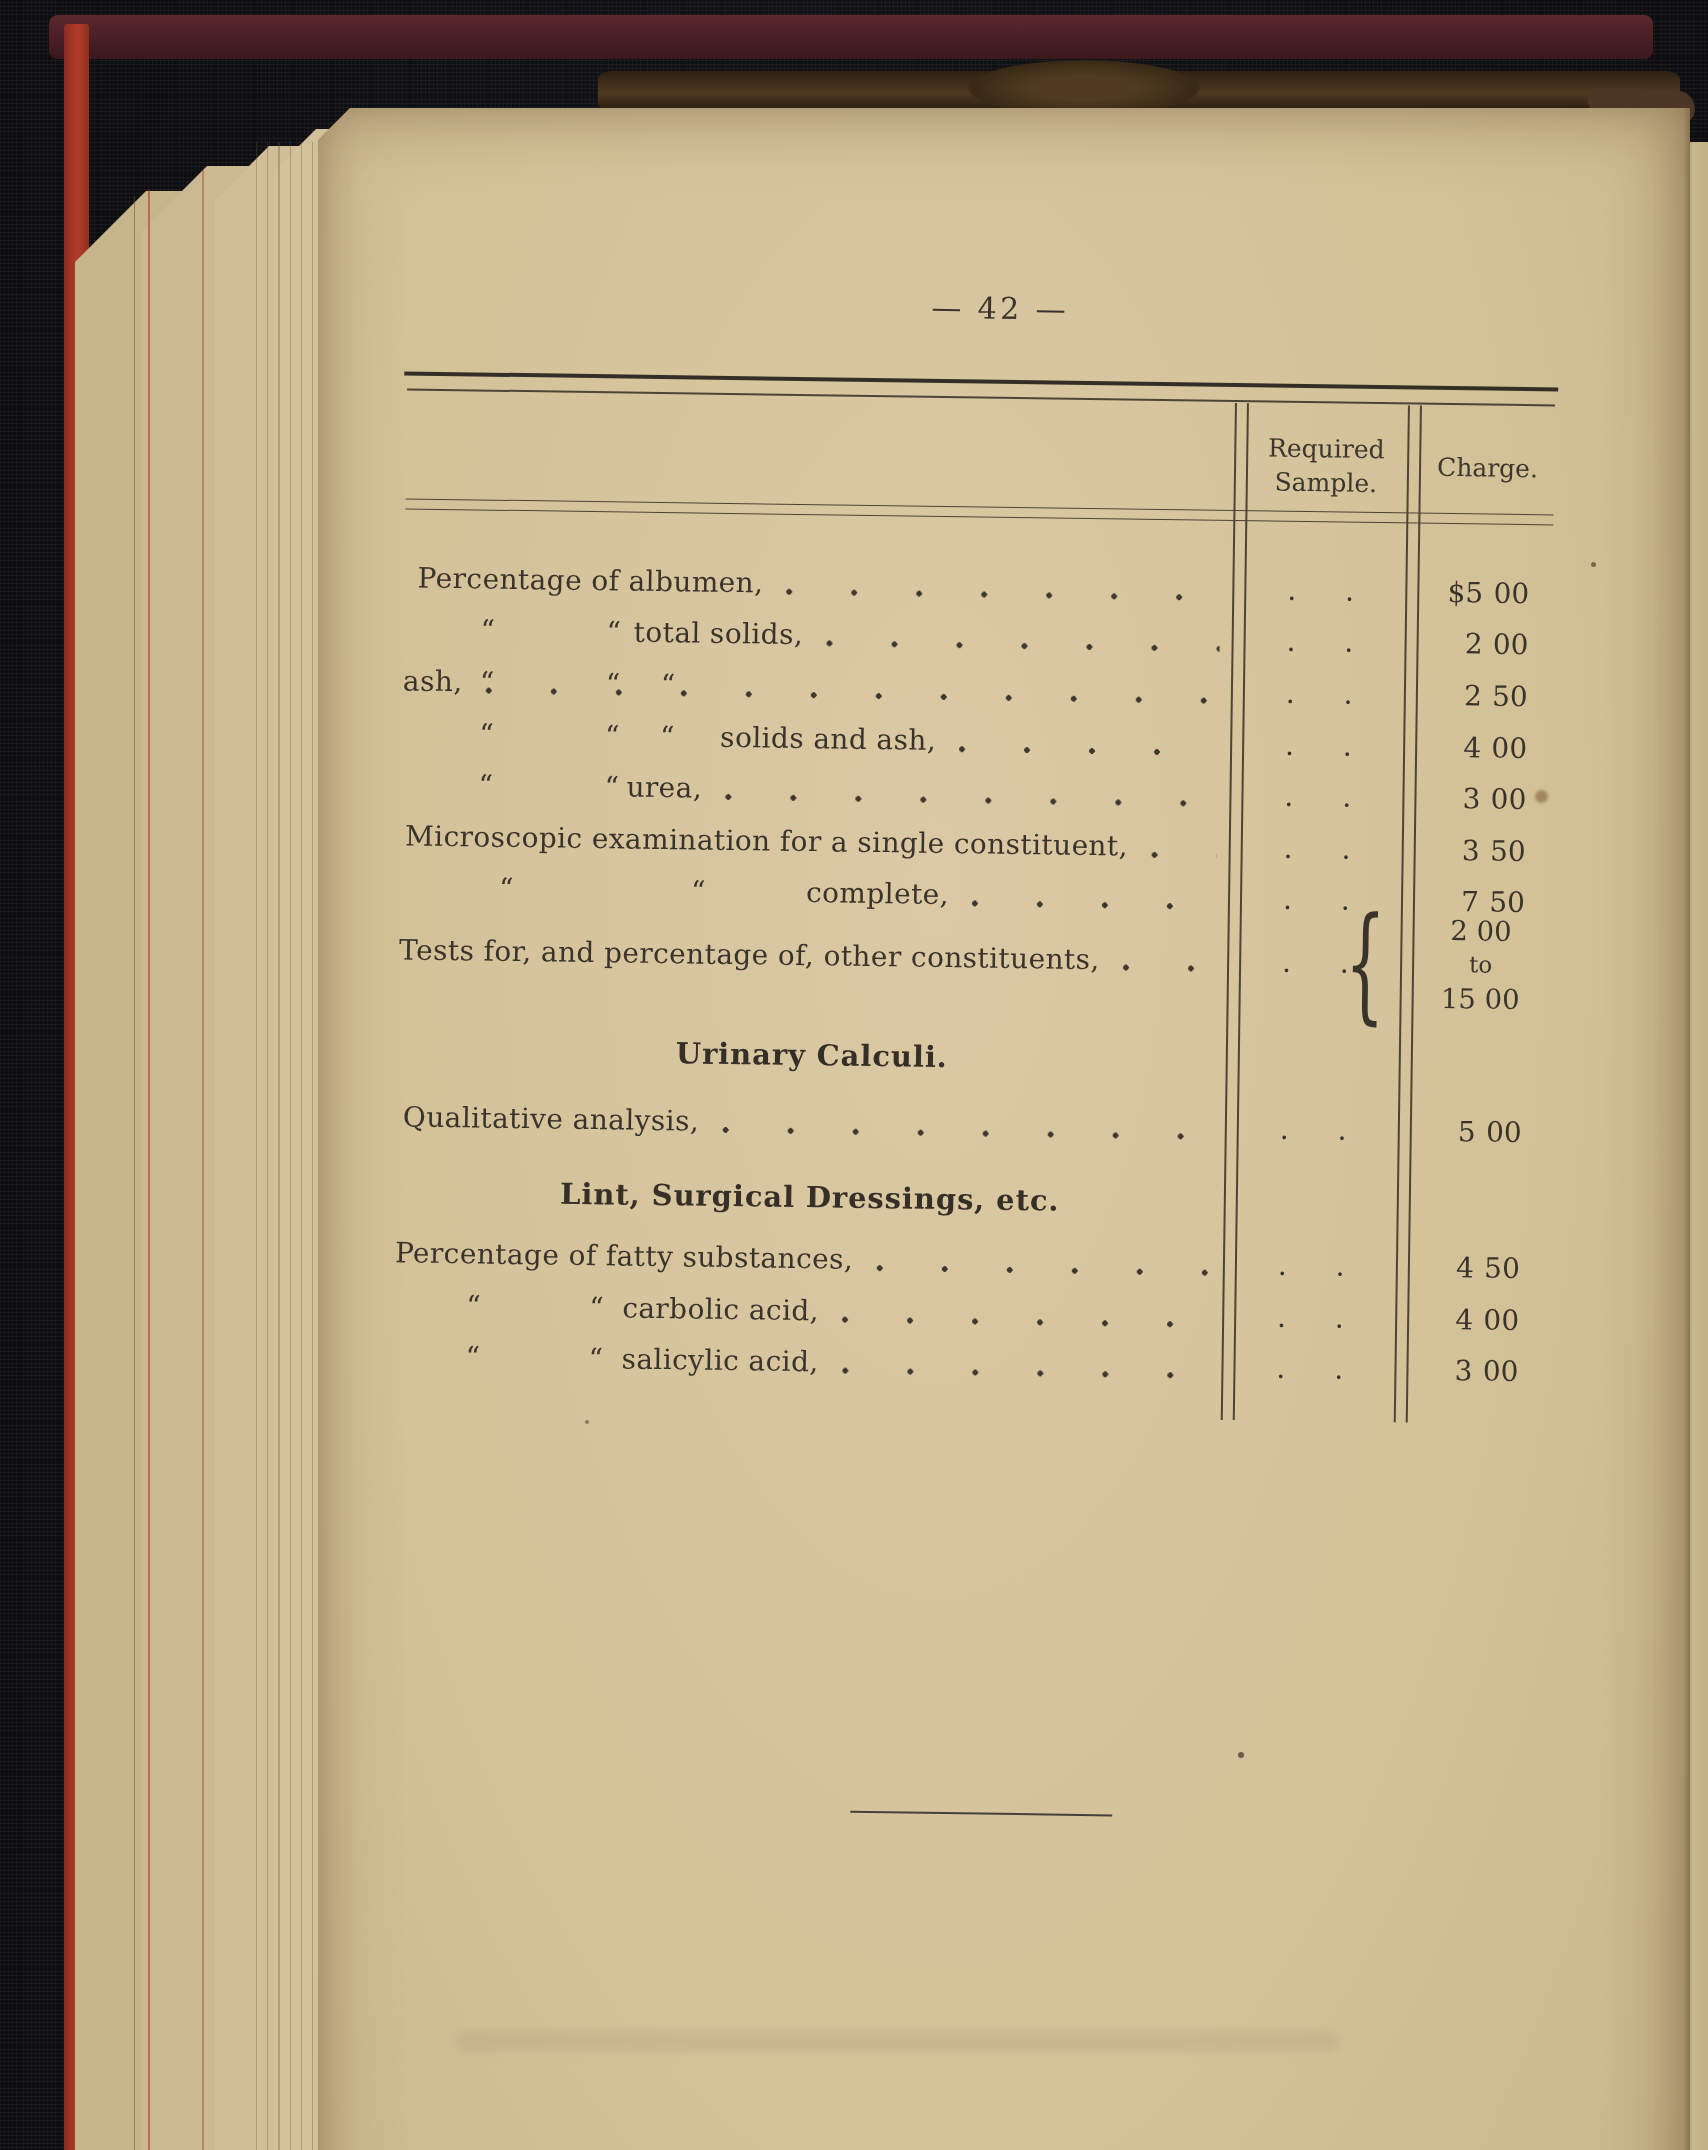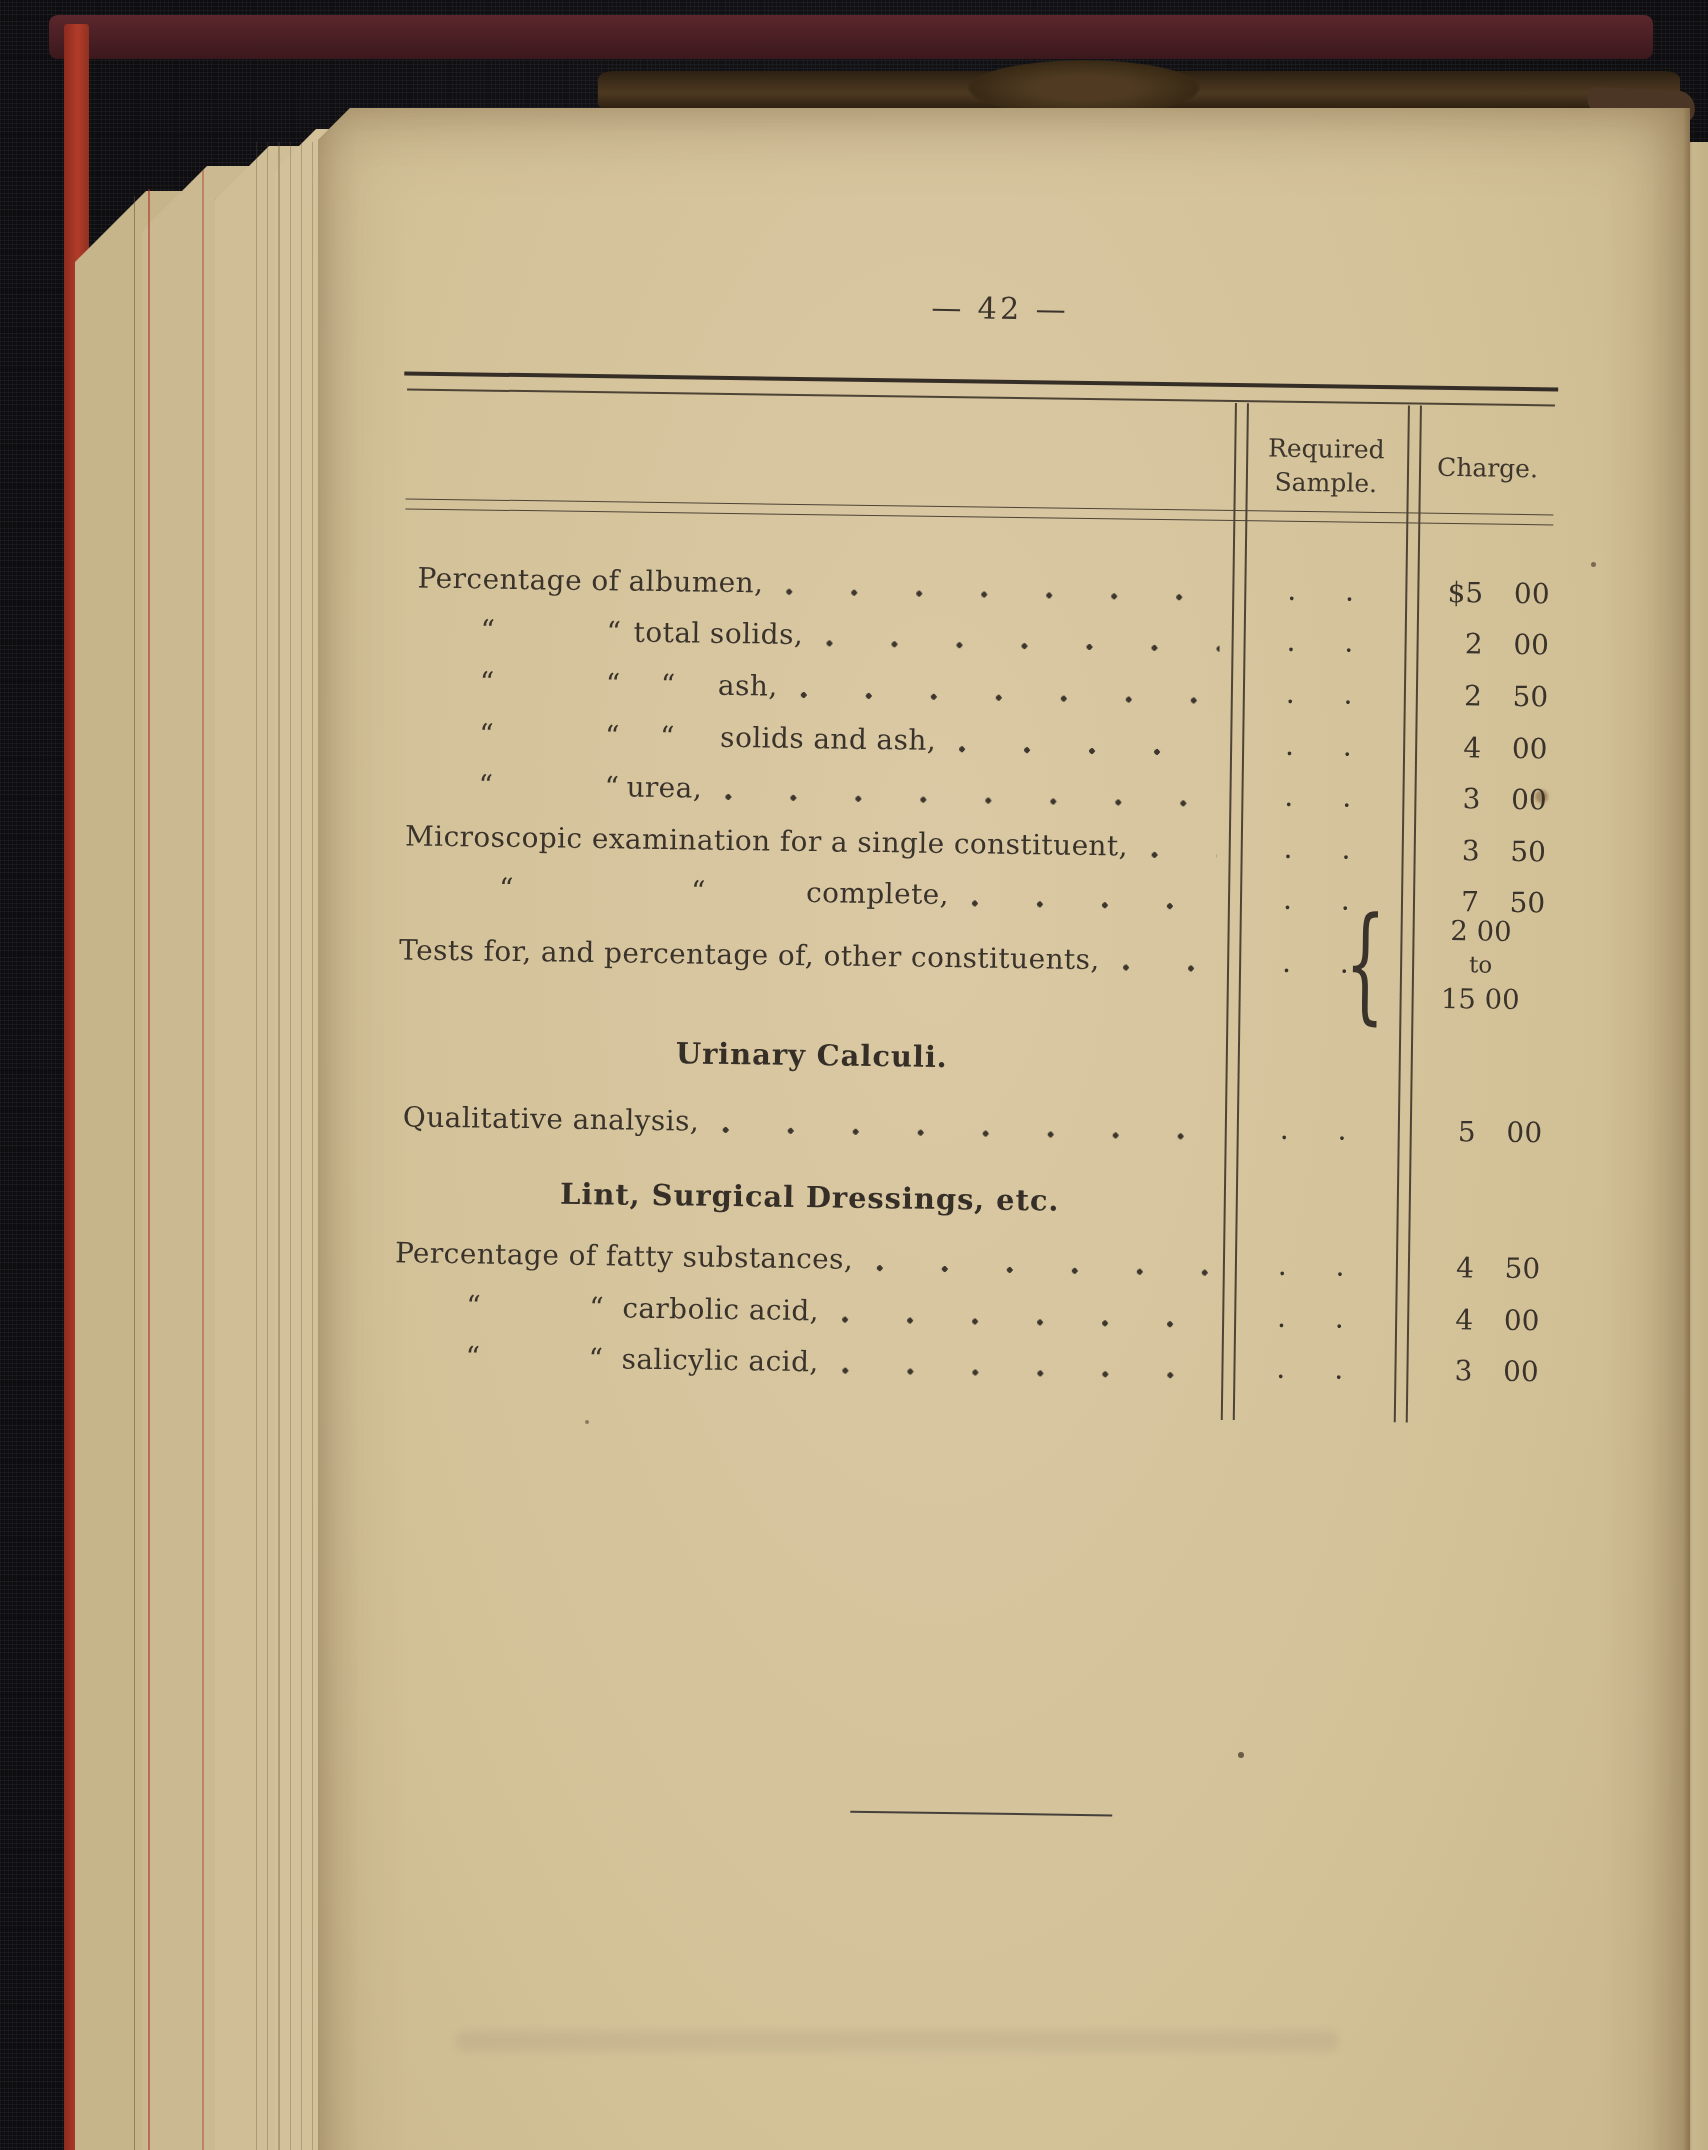--- a/index.html
+++ b/index.html
@@ -79,31 +79,31 @@
   .q{position:absolute;top:0;letter-spacing:0;}
   .leader{flex:1;margin:0 12px 0 22.4px;background-repeat:repeat-x;
     background-image:radial-gradient(circle at 3.9px 34px,#3e372d 2.6px,transparent 3px);
     background-size:65px 52px;}
   .r7 .leader{background-image:radial-gradient(circle at 3.9px 59px,#3e372d 2.6px,transparent 3px);
     background-size:65px 103px;}
   .cell-sample{position:absolute;left:840px;top:0;width:160px;height:100%;}
   .sdots{position:absolute;left:43px;letter-spacing:20px;}
   .cell-charge{position:absolute;left:1014px;top:0;width:135px;height:100%;}
   .dol{display:inline-block;width:65px;text-align:right;}
-  .cen{display:inline-block;width:56px;margin-left:10.3px;text-align:right;}
+  .cen{display:inline-block;width:56px;margin-left:10.3px;text-align:left;}
   .charge-multi{position:absolute;left:1014px;top:0;width:135px;text-align:center;font-size:27.5px;}
   .charge-multi .cl{line-height:34px;}
   .charge-multi .cl-to{font-size:23px;}
   .brace{position:absolute;left:933px;top:0;width:52px;text-align:center;font-size:126px;
     line-height:103px;transform:scaleX(.5);color:#3a332b;font-weight:400;}
 
   
   .r0 .lbl{margin-left:13.3px}
   .r1 .q1{left:77px}.r1 .q2{left:203px}.r1 .lbl{margin-left:230px}
-  .r2 .q1{left:77px}.r2 .q2{left:203px}.r2 .q3{left:258px}.r2 .lbl{margin-left:315px}
+  .r2 .q1{left:77px}.r2 .q2{left:203px}.r2 .q3{left:258px}.r2 .lbl{}
   .r3 .q1{left:77px}.r3 .q2{left:203px}.r3 .q3{left:258px}.r3 .lbl{margin-left:318px}
   .r4 .q1{left:77px}.r4 .q2{left:203px}.r4 .lbl{margin-left:225px}
   .r5 .lbl{margin-left:4.3px}
   .r6 .q1{left:99px}.r6 .q2{left:291px}.r6 .lbl{margin-left:406px}
   .r7 .lbl{margin-left:0px}
   .r8 .lbl{margin-left:6px}
   .r9 .lbl{margin-left:0px}
   .r10 .q1{left:72px}.r10 .q2{left:195px}.r10 .lbl{margin-left:228px}
   .r11 .q1{left:72px}.r11 .q2{left:195px}.r11 .lbl{margin-left:228px}
 

